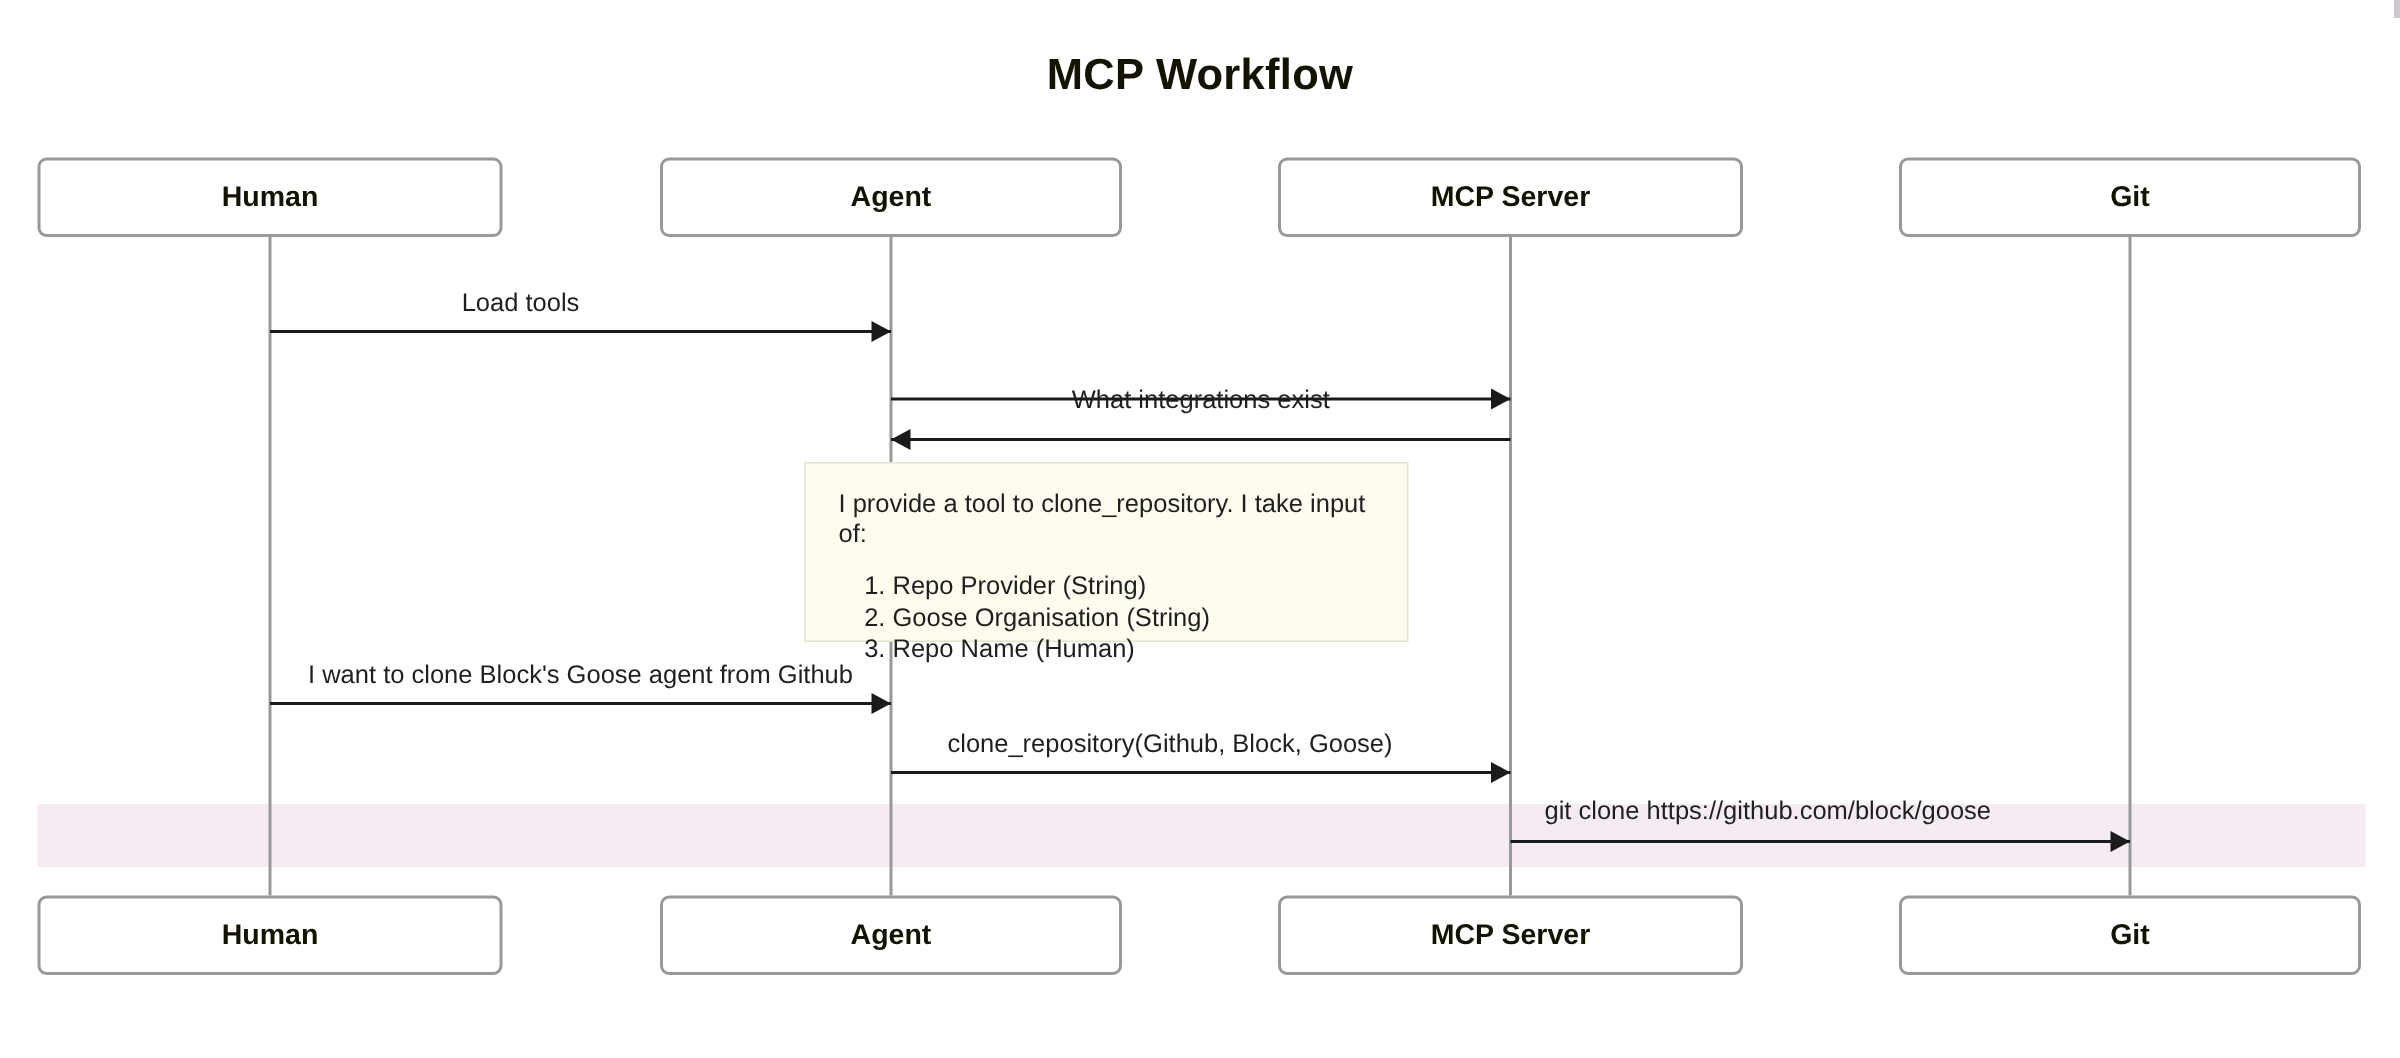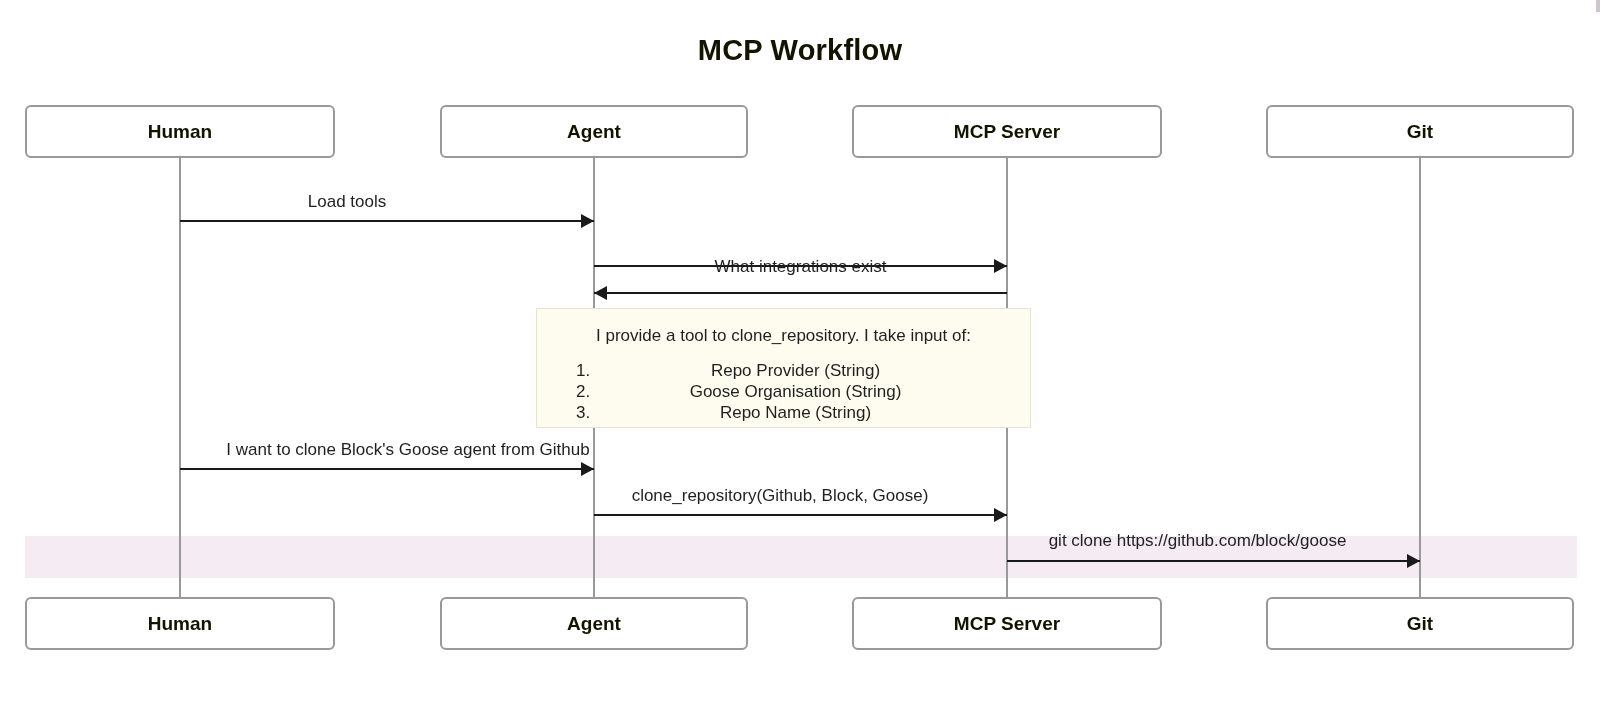--- a/index.html
+++ b/index.html
@@ -160,32 +160,32 @@
       <div class="msg-line" style="left: 180px; top: 220px; width: 414px;"></div>
       <div class="arrow-head right" style="top: 214px; left: 581px;"></div>
       <div class="msg-label" style="left: 180px; top: 192px; width: 334px;">Load tools</div>
       <div class="msg-line" style="left: 594px; top: 265px; width: 413px;"></div>
       <div class="arrow-head right" style="top: 259px; left: 994px;"></div>
       <div class="msg-label" style="left: 594px; top: 237px; width: 413px; margin-top: 20px;">What integrations exist</div>
       <div class="msg-line" style="left: 594px; top: 292px; width: 413px;"></div>
       <div class="arrow-head left" style="top: 286px; left: 594px;"></div>
       <div class="msg-line" style="left: 180px; top: 468px; width: 414px;"></div>
       <div class="arrow-head right" style="top: 462px; left: 581px;"></div>
-      <div class="msg-label" style="left: 180px; top: 440px; width: 414px; padding-left: 21px;">I want to clone Block's Goose agent from Github</div>
+      <div class="msg-label" style="left: 180px; top: 440px; width: 414px;">I want to clone Block's Goose agent from Github</div>
       <div class="msg-line" style="left: 594px; top: 514px; width: 413px;"></div>
       <div class="arrow-head right" style="top: 508px; left: 994px;"></div>
       <div class="msg-label" style="left: 594px; top: 486px; width: 372px;">clone_repository(Github, Block, Goose)</div>
       <div class="msg-line" style="left: 1007px; top: 560px; width: 413px;"></div>
       <div class="arrow-head right" style="top: 554px; left: 1407px;"></div>
-      <div class="msg-label" style="left: 1007px; top: 531px; width: 343px; padding-left: 19px;">git clone https://github.com/block/goose</div>
+      <div class="msg-label" style="left: 1007px; top: 531px; width: 343px;">git clone https://github.com/block/goose</div>
     </div>
 
-  <div class="note-box" id="note-box" style="left: 536px; top: 308px; width: 495px; height: 120px; text-align: center;">
+  <div class="note-box" id="note-box" style="left: 536px; top: 308px; width: 403px; height: 120px;">
     <div class="note-head">I provide a tool to clone_repository. I take input of:</div>
     <ol class="note-list" id="note-list">
         <li>Repo Provider (String)</li>
         <li>Goose Organisation (String)</li>
-        <li>Repo Name (String)</li>
+        <li>Repo Name (Human)</li>
       </ol>
   </div>
 
   <div class="corner-mark"></div>
 </div>
 
 </body></html>

